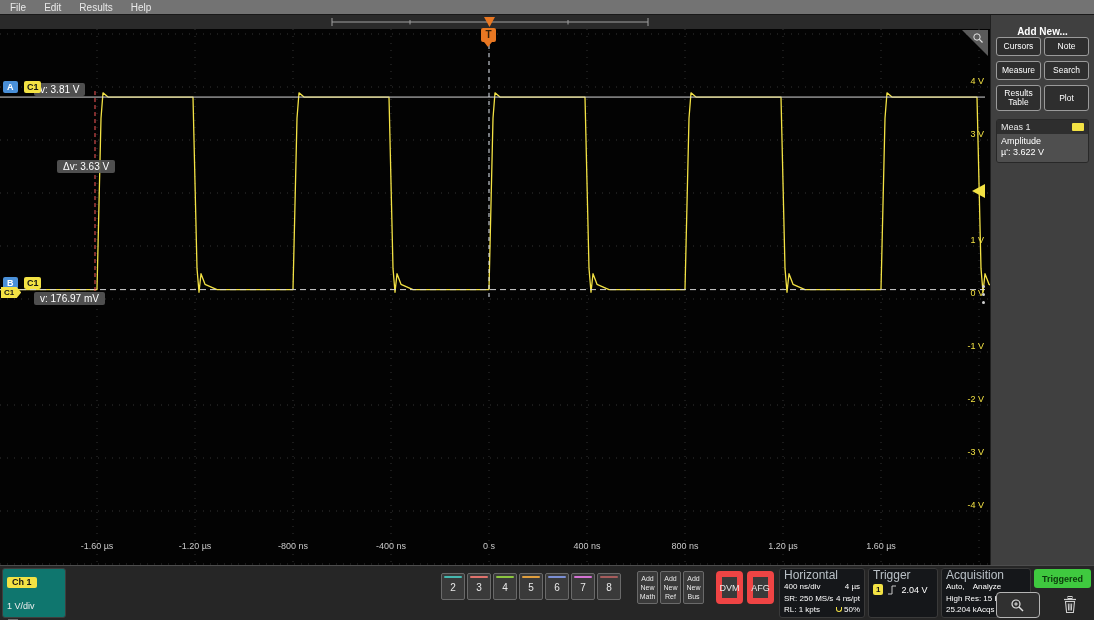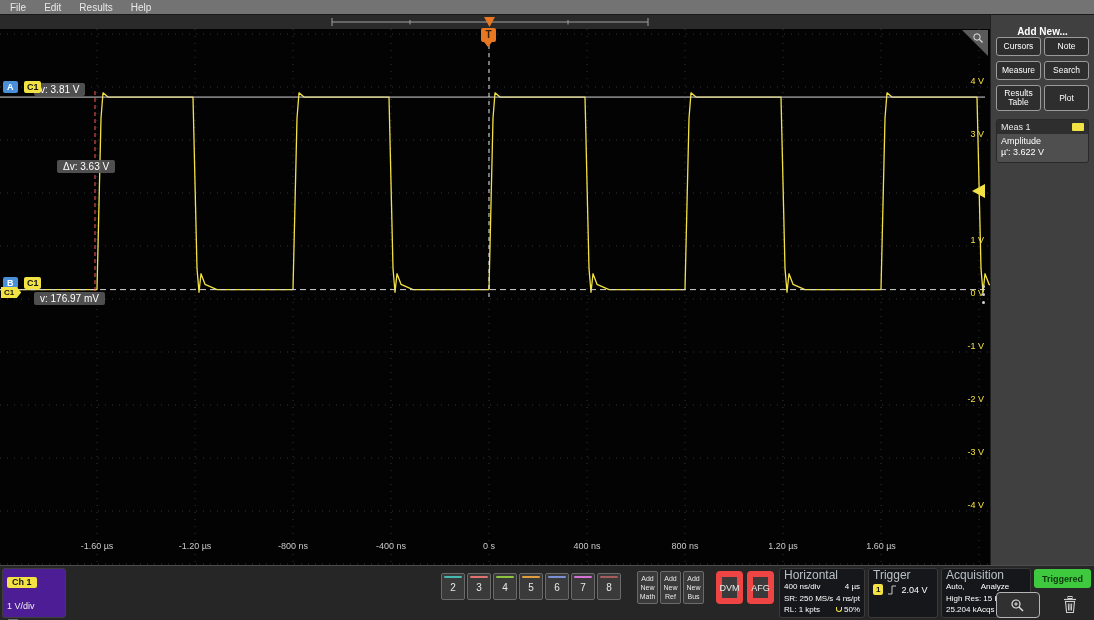--- a/index.html
+++ b/index.html
@@ -50,39 +50,39 @@
     font-size:8.5px;line-height:9px;display:flex;align-items:center;justify-content:center;text-align:center;padding:1px;cursor:pointer}
   #meas-panel{position:absolute;left:5px;top:104px;width:93px;border:1px solid #282828;border-radius:3px;overflow:hidden}
   #meas-head{background:#2e2e2e;height:14px;display:flex;align-items:center;justify-content:space-between;padding:0 4px}
   #meas-head .mh-label{font-size:9px;color:#eaeaea}
   #meas-head .mh-chip{width:12px;height:8px;border-radius:1px}
   #meas-body{background:#4f4f4f;padding:2px 4px 4px}
   #meas-body div{font-size:9px;color:#fff;line-height:11px}
 
   
   #bottombar{position:absolute;left:0;top:565px;width:1094px;height:55px;background:#262626;border-top:1px solid #4d4d4d}
-  #ch1badge{position:absolute;left:2px;top:2px;width:64px;height:50px;background:#4c1d95;
+  #ch1badge{position:absolute;left:2px;top:2px;width:64px;height:50px;background:#0f766e;
     border:1px solid #3e3e3e;border-radius:3px;padding:2px 4px}
   #ch1badge .ch-chip{display:inline-block;background:#f3e244;color:#151515;font-weight:bold;
     font-size:9px;padding:0 5px;border-radius:2px;line-height:11px}
   #ch1badge .ch-scale{font-size:9px;color:#eee;margin-top:12px}
   #ch1badge .ch-bw{font-size:8px;color:#ddd;margin-top:1px;white-space:nowrap}
   .chn-btn{position:absolute;top:7px;width:24px;height:27px;background:#3a3a3a;border:1px solid #6a6a6a;
     border-radius:2px;color:#e8e8e8;font-size:10px;text-align:center;cursor:pointer}
   .chn-btn .stripe{height:2px;margin:2px 2px 0;border-radius:1px}
   .chn-btn .num{line-height:19px}
   .addnew-btn{position:absolute;top:5px;width:21px;height:33px;background:#3a3a3a;border:1px solid #6a6a6a;
     border-radius:2px;color:#e8e8e8;font-size:7px;line-height:9px;text-align:center;padding-top:2px;cursor:pointer}
   .txt-btn{position:absolute;top:5px;width:27px;height:33px;background:#3a3a3a;border:6px solid #ef4444;
     border-radius:4px;color:#e8e8e8;font-size:9px;display:flex;align-items:center;justify-content:center;cursor:pointer}
   .panel{position:absolute;top:2px;height:50px;background:#15171a;border:1px solid #3a3a3a;border-radius:3px;
     padding:1px 4px;overflow:hidden}
   .p-title{font-size:12px;color:#b9c0c6;line-height:11px}
   .p-row{display:flex;justify-content:space-between;font-size:8px;color:#fff;line-height:11.5px}
-  .p-row.acq{justify-content:flex-start;gap:16px}
+  .p-row.acq{justify-content:flex-start;gap:8px}
   .p-cell{white-space:nowrap}
   .u-icon{display:inline-block;width:6px;height:5px;border:1.5px solid #f3e244;border-top:none;
     border-radius:0 0 5px 5px;margin-right:2px;vertical-align:middle}
   #trig-row{display:flex;align-items:center;gap:4px;margin-top:3px}
   #trig-chip{background:#f3e244;color:#151515;font-size:8px;font-weight:bold;padding:0 3px;border-radius:2px;line-height:11px}
   #trig-level{font-size:9px;color:#fff}
   #triggered{position:absolute;left:1034px;top:3px;width:57px;height:19px;border-radius:3px;
     color:#0c3a0c;font-weight:bold;font-size:9px;display:flex;align-items:center;justify-content:center}
   #zoom-btn{position:absolute;left:996px;top:26px;width:44px;height:26px;border:1px solid #b5b5b5;
     border-radius:4px;background:#303030;display:flex;align-items:center;justify-content:center;cursor:pointer}

